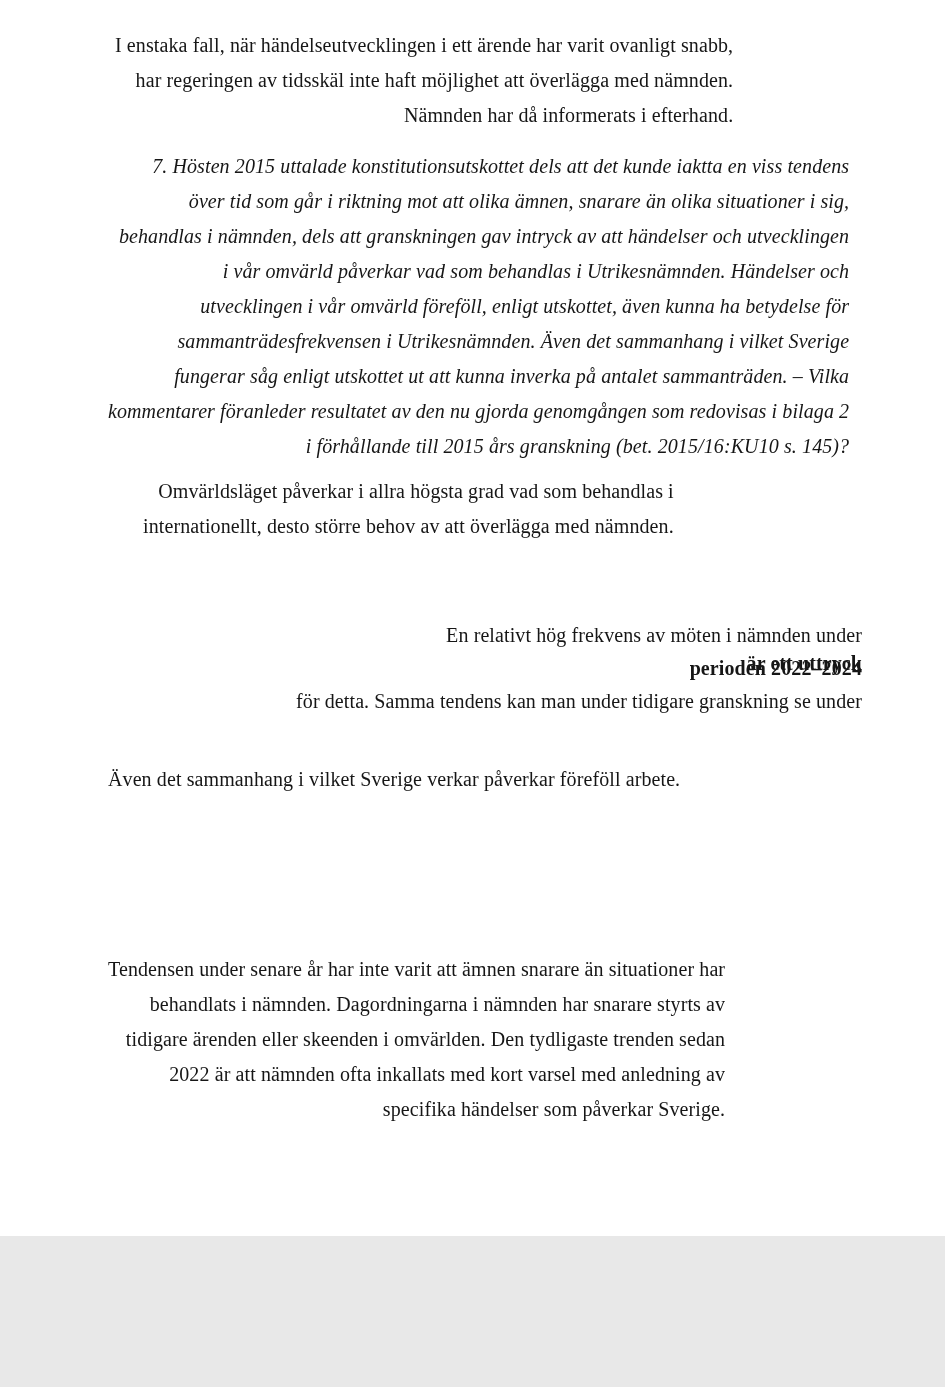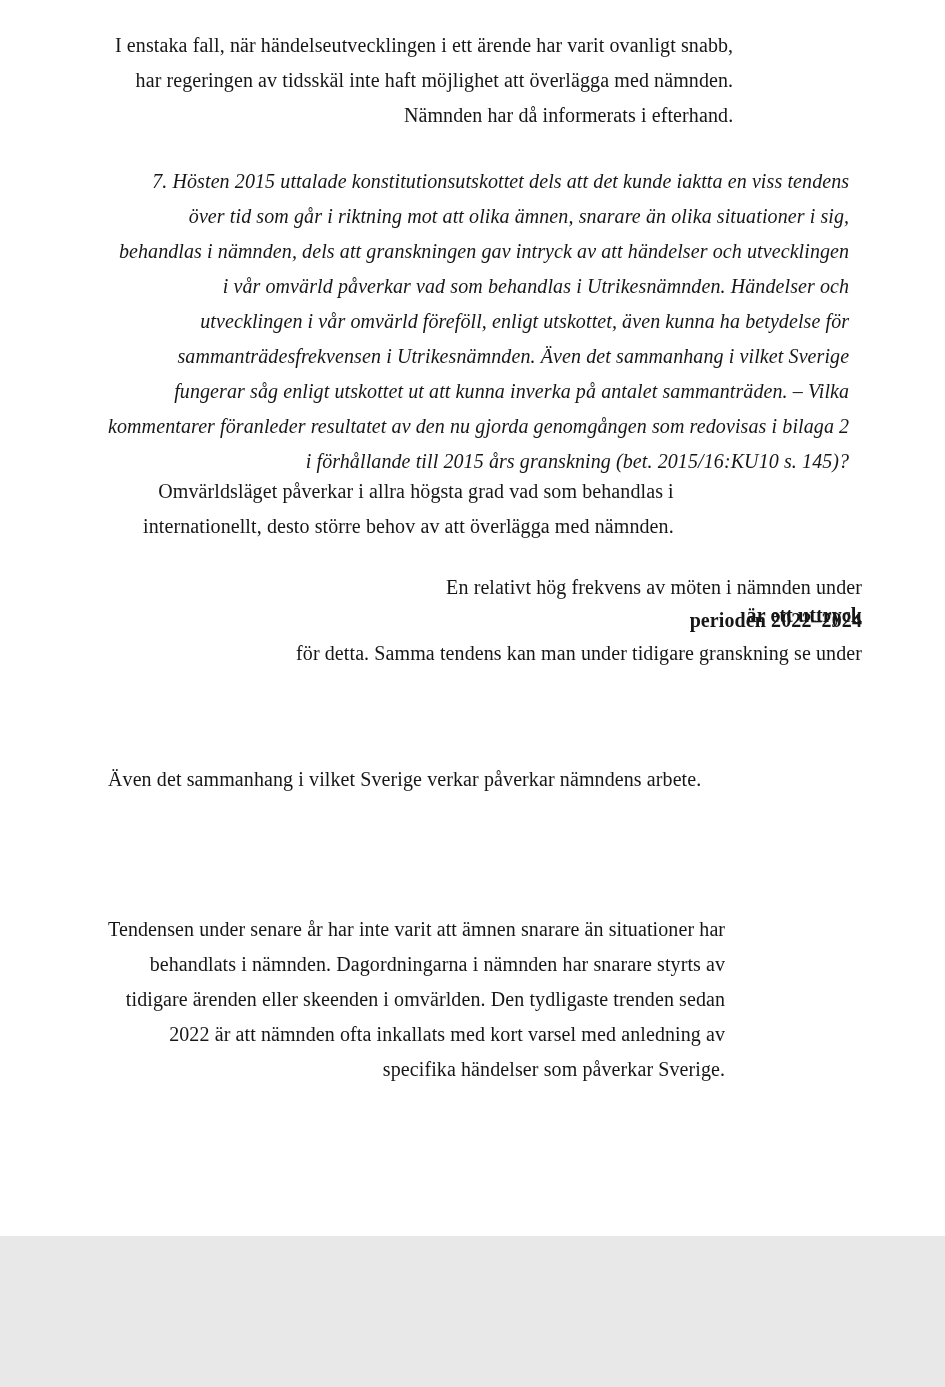--- a/index.html
+++ b/index.html
@@ -28,20 +28,21 @@
     font-style: italic;
   }
   .line {
     white-space: nowrap;
   }
   .frag-block {
     line-height: 33px;
   }
   .indent1 {
     margin-left: 238px;
+    margin-top: 48px;
   }
   .frag-row {
     position: relative;
     font-weight: bold;
   }
   .frag-right {
     position: absolute;
     right: 0;
     top: -5px;
     white-space: nowrap;
@@ -66,21 +67,21 @@
 <body>
 
 <div class="page">
 
   <div class="block" style="top:28px; left:115px;">
       <div class="line">I enstaka fall, när händelseutvecklingen i ett ärende har varit ovanligt snabb,</div>
       <div class="line">har regeringen av tidsskäl inte haft möjlighet att överlägga med nämnden.</div>
       <div class="line">Nämnden har då informerats i efterhand.</div>
     </div>
 
-  <div class="block italic" style="top:164px; left:108px;">
+  <div class="block italic" style="top:149px; left:108px;">
       <div class="line">7. Hösten 2015 uttalade konstitutionsutskottet dels att det kunde iaktta en viss tendens</div>
       <div class="line">över tid som går i riktning mot att olika ämnen, snarare än olika situationer i sig,</div>
       <div class="line">behandlas i nämnden, dels att granskningen gav intryck av att händelser och utvecklingen</div>
       <div class="line">i vår omvärld påverkar vad som behandlas i Utrikesnämnden. Händelser och</div>
       <div class="line">utvecklingen i vår omvärld föreföll, enligt utskottet, även kunna ha betydelse för</div>
       <div class="line">sammanträdesfrekvensen i Utrikesnämnden. Även det sammanhang i vilket Sverige</div>
       <div class="line">fungerar såg enligt utskottet ut att kunna inverka på antalet sammanträden. – Vilka</div>
       <div class="line">kommentarer föranleder resultatet av den nu gjorda genomgången som redovisas i bilaga 2</div>
       <div class="line">i förhållande till 2015 års granskning (bet. 2015/16:KU10 s. 145)?</div>
     </div>
@@ -92,23 +93,23 @@
 
   <div class="block frag-block" style="top:571px; left:112px; width:750px;">
     <div class="line indent1">En relativt hög frekvens av möten i nämnden under</div>
     <div class="line frag-row">
       <span>perioden 2022–2024</span>
       <span class="frag-right">är ett uttryck</span>
     </div>
     <div class="line">för detta. Samma tendens kan man under tidigare granskning se under</div>
   </div>
 
-  <div class="block line" style="top:762px; left:108px;">Även det sammanhang i vilket Sverige verkar påverkar nämndens arbete.</div>
+  <div class="block line" style="top:762px; left:108px;">Även det sammanhang i vilket Sverige verkar påverkar föreföll arbete.</div>
 
-  <div class="block" style="top:912px; left:108px;">
+  <div class="block" style="top:952px; left:108px;">
       <div class="line">Tendensen under senare år har inte varit att ämnen snarare än situationer har</div>
       <div class="line">behandlats i nämnden. Dagordningarna i nämnden har snarare styrts av</div>
       <div class="line">tidigare ärenden eller skeenden i omvärlden. Den tydligaste trenden sedan</div>
       <div class="line">2022 är att nämnden ofta inkallats med kort varsel med anledning av</div>
       <div class="line">specifika händelser som påverkar Sverige.</div>
     </div>
 
   <div class="footer">4 (4)</div>
 
 </div>

